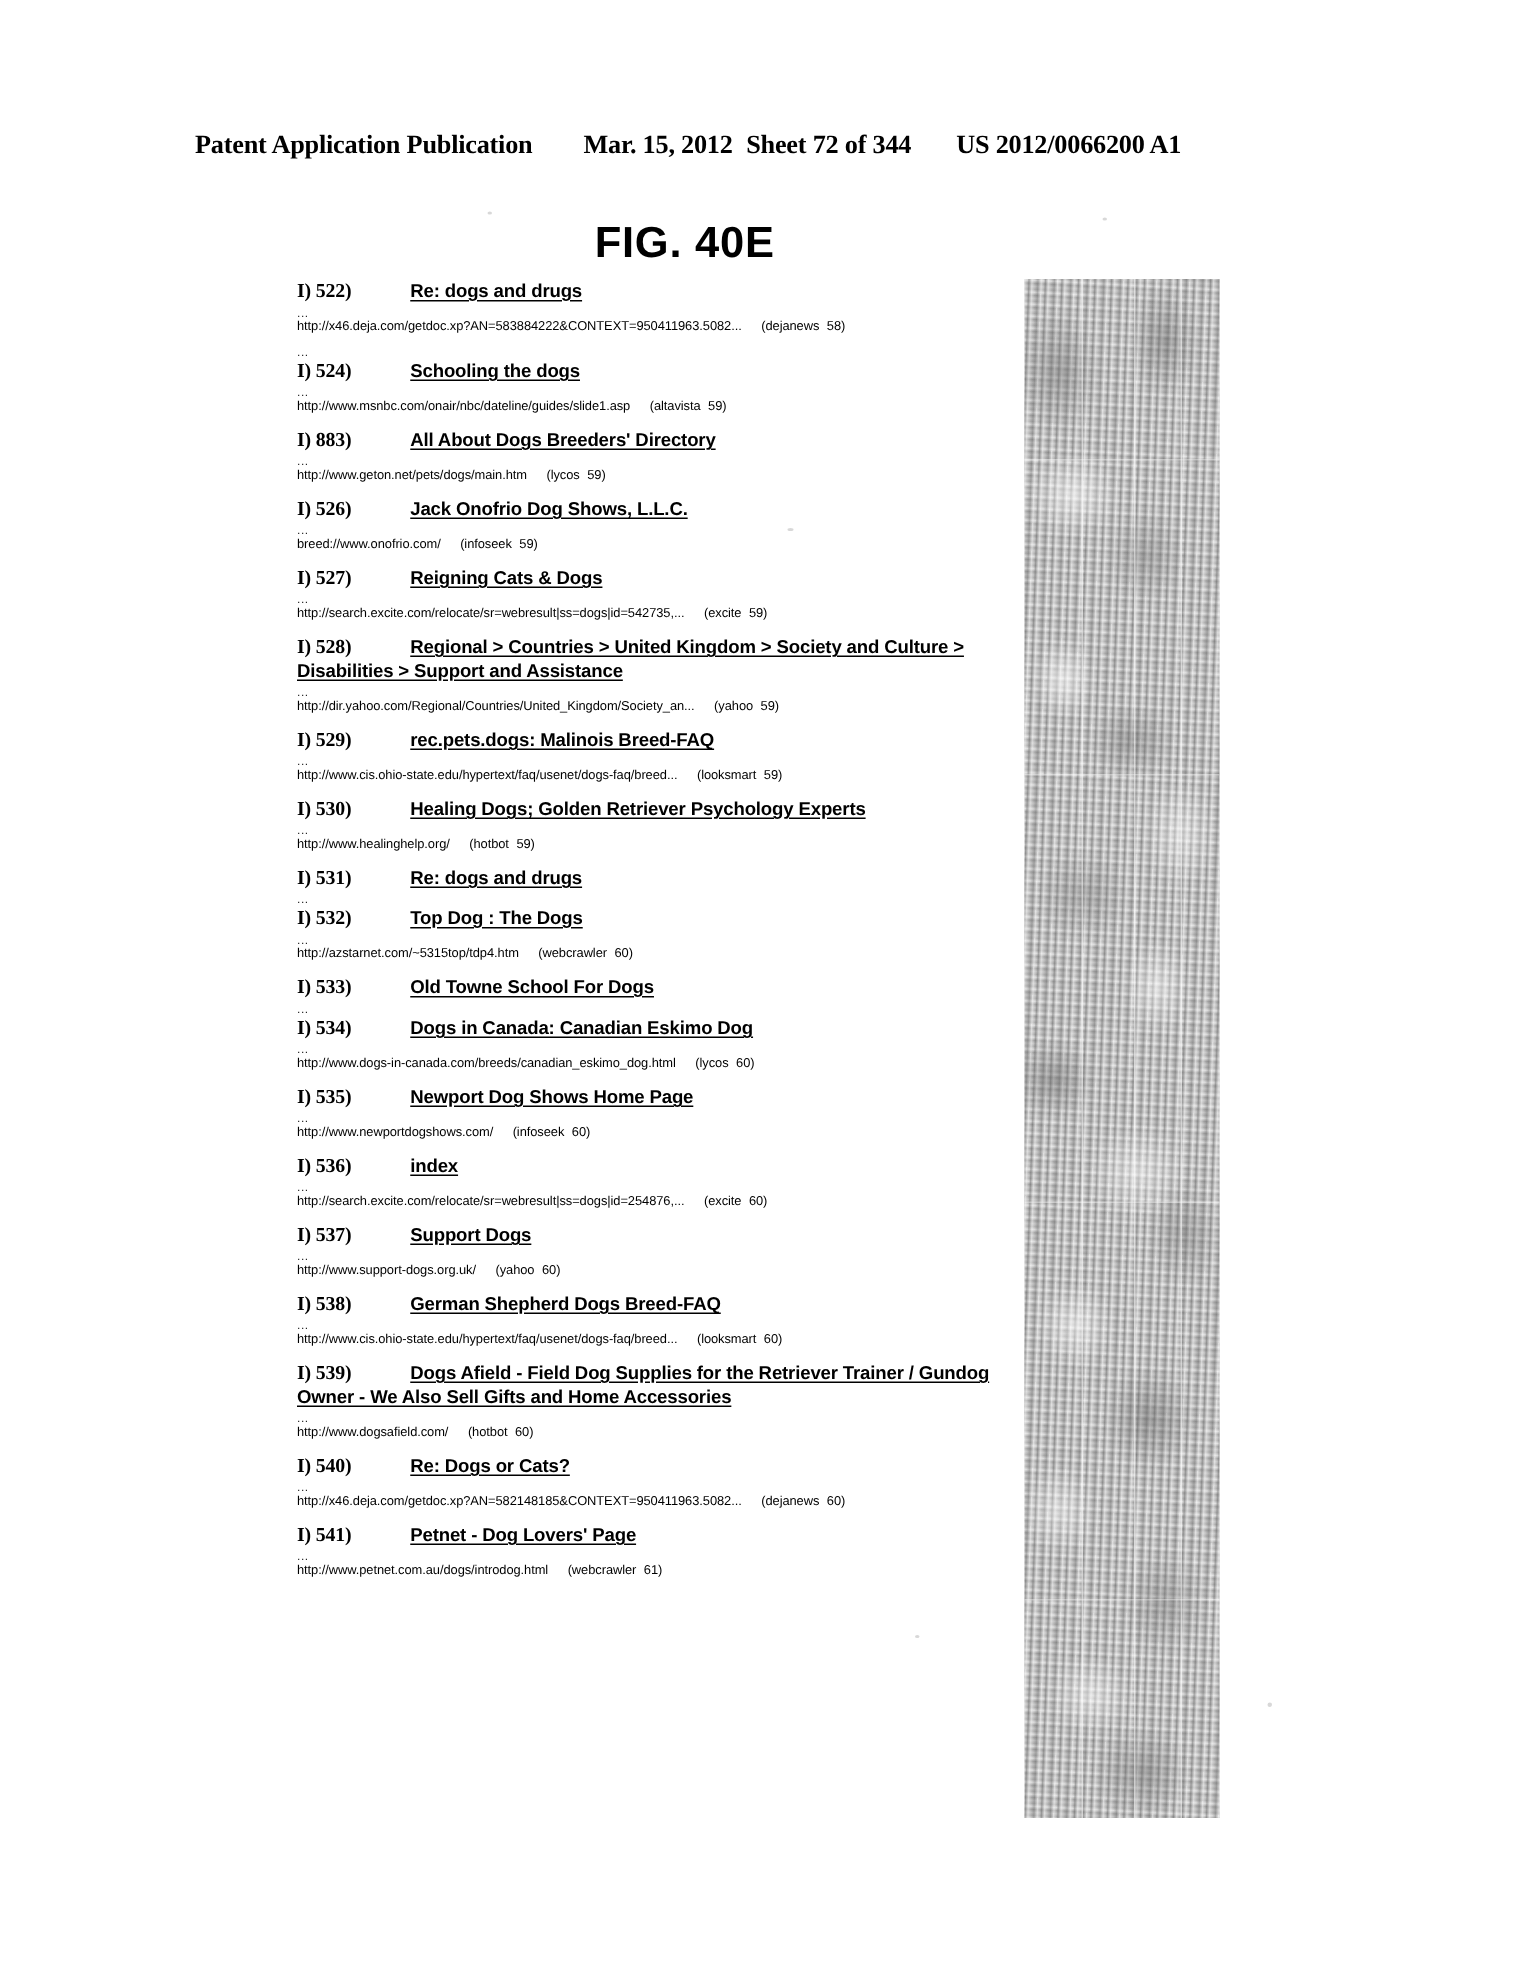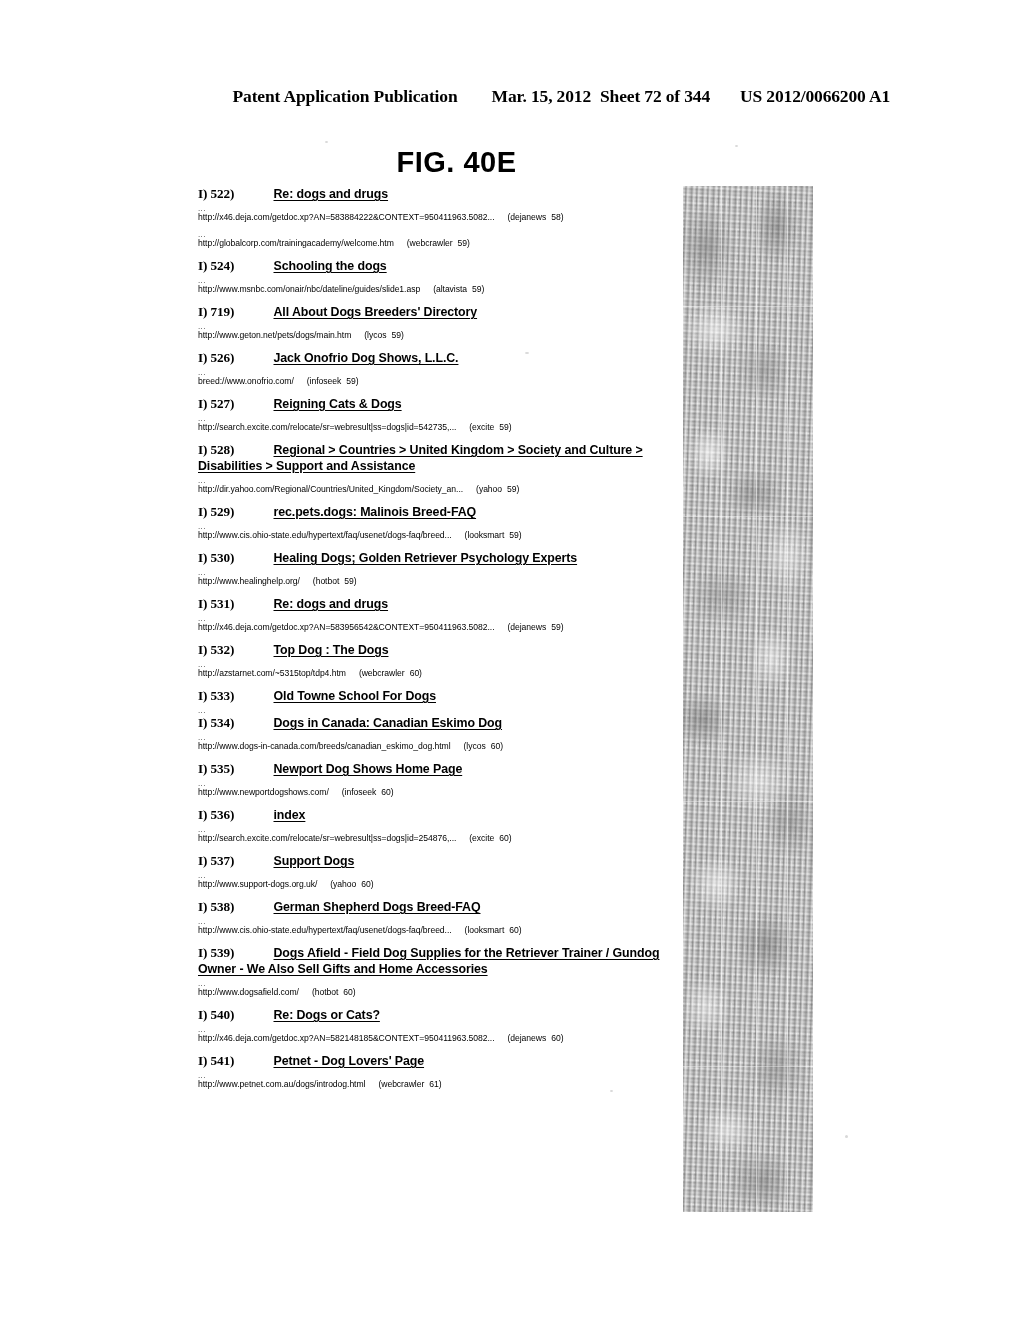--- a/index.html
+++ b/index.html
@@ -23,21 +23,20 @@
     top: 86px;
     left: 130px;
     width: 760px;
     display: flex;
     align-items: baseline;
     font-family: "Liberation Serif", serif;
     font-weight: bold;
     font-size: 17.5px;
     letter-spacing: -0.15px;
     white-space: nowrap;
-    justify-content: flex-end;
   }
   .hdr-pub    { }
   .hdr-date   { margin-left: 34px; }
   .hdr-sheet  { margin-left: 9px; }
   .hdr-number { margin-left: 30px; }
 
   
   .fig-title {
     position: absolute;
     top: 146px;
@@ -194,29 +193,28 @@
 <div class="fig-title">FIG. 40E</div>
 
 <div class="results">
     <div class="result-item">
       <div class="result-title"><span class="idx">I) 522) </span><span class="ttl">Re: dogs and drugs</span></div>
       <div class="result-ellipsis">...</div>
       <div class="result-url-row"><span>http://x46.deja.com/getdoc.xp?AN=583884222&amp;CONTEXT=950411963.5082...</span><span class="engine"><span>(dejanews</span><span class="rank">58)</span></span></div>
     </div>
     <div class="result-item">
       <div class="result-ellipsis">...</div>
-      <div class="result-url-row"><span>http://globalcorp.com/trainingacademy/welcome.htm</span><span class="engine"><span>(webcrawler</span><span class="rank">59)</span></span></div>
     </div>
     <div class="result-item">
       <div class="result-title"><span class="idx">I) 524) </span><span class="ttl">Schooling the dogs</span></div>
       <div class="result-ellipsis">...</div>
       <div class="result-url-row"><span>http://www.msnbc.com/onair/nbc/dateline/guides/slide1.asp</span><span class="engine"><span>(altavista</span><span class="rank">59)</span></span></div>
     </div>
     <div class="result-item">
-      <div class="result-title"><span class="idx">I) 719) </span><span class="ttl">All About Dogs Breeders' Directory</span></div>
+      <div class="result-title"><span class="idx">I) 883) </span><span class="ttl">All About Dogs Breeders' Directory</span></div>
       <div class="result-ellipsis">...</div>
       <div class="result-url-row"><span>http://www.geton.net/pets/dogs/main.htm</span><span class="engine"><span>(lycos</span><span class="rank">59)</span></span></div>
     </div>
     <div class="result-item">
       <div class="result-title"><span class="idx">I) 526) </span><span class="ttl">Jack Onofrio Dog Shows, L.L.C.</span></div>
       <div class="result-ellipsis">...</div>
       <div class="result-url-row"><span>breed://www.onofrio.com/</span><span class="engine"><span>(infoseek</span><span class="rank">59)</span></span></div>
     </div>
     <div class="result-item">
       <div class="result-title"><span class="idx">I) 527) </span><span class="ttl">Reigning Cats &amp; Dogs</span></div>
@@ -234,21 +232,20 @@
       <div class="result-url-row"><span>http://www.cis.ohio-state.edu/hypertext/faq/usenet/dogs-faq/breed...</span><span class="engine"><span>(looksmart</span><span class="rank">59)</span></span></div>
     </div>
     <div class="result-item">
       <div class="result-title"><span class="idx">I) 530) </span><span class="ttl">Healing Dogs; Golden Retriever Psychology Experts</span></div>
       <div class="result-ellipsis">...</div>
       <div class="result-url-row"><span>http://www.healinghelp.org/</span><span class="engine"><span>(hotbot</span><span class="rank">59)</span></span></div>
     </div>
     <div class="result-item">
       <div class="result-title"><span class="idx">I) 531) </span><span class="ttl">Re: dogs and drugs</span></div>
       <div class="result-ellipsis">...</div>
-      <div class="result-url-row"><span>http://x46.deja.com/getdoc.xp?AN=583956542&amp;CONTEXT=950411963.5082...</span><span class="engine"><span>(dejanews</span><span class="rank">59)</span></span></div>
     </div>
     <div class="result-item">
       <div class="result-title"><span class="idx">I) 532) </span><span class="ttl">Top Dog : The Dogs</span></div>
       <div class="result-ellipsis">...</div>
       <div class="result-url-row"><span>http://azstarnet.com/~5315top/tdp4.htm</span><span class="engine"><span>(webcrawler</span><span class="rank">60)</span></span></div>
     </div>
     <div class="result-item">
       <div class="result-title"><span class="idx">I) 533) </span><span class="ttl">Old Towne School For Dogs</span></div>
       <div class="result-ellipsis">...</div>
     </div>

